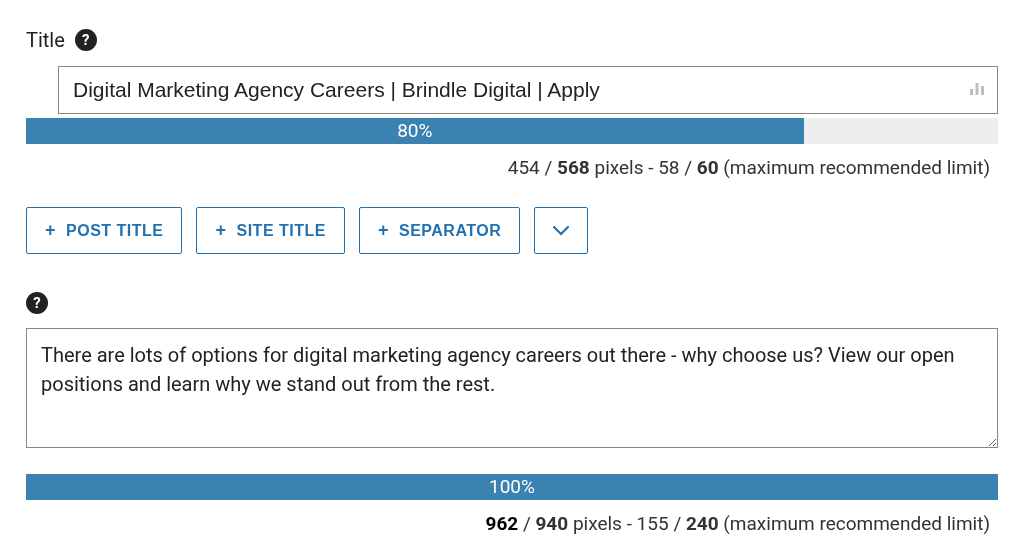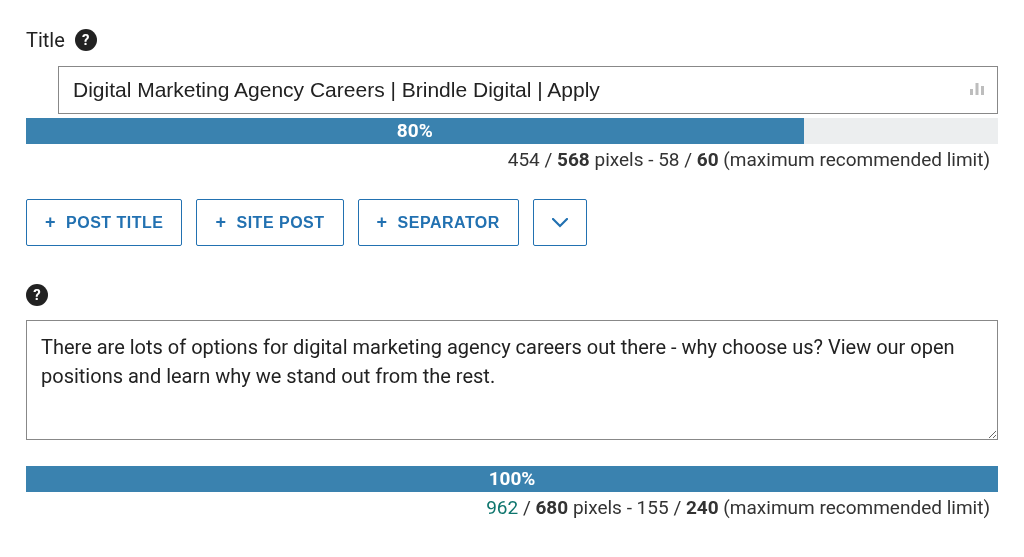--- a/index.html
+++ b/index.html
@@ -53,27 +53,26 @@
     width: 100%;
     background: #eceeef;
     margin-top: 4px;
   }
   .progress-bar {
     background: #3a82af;
     color: #fff;
     font-size: 19px;
     text-align: center;
     padding: 1px 0 2px;
-    font-weight: bold;
   }
   .limits-row {
     text-align: right;
     font-size: 19px;
     color: #333;
-    padding: 4px 8px 4px 0;
+    padding: 12px 8px 4px 0;
   }
   .limits-row b { font-weight: 700; }
   .chip-row {
     display: flex;
     gap: 14px;
     margin-top: 24px;
     margin-bottom: 38px;
   }
   .chip {
     border: 1px solid #2271b1;
@@ -97,21 +96,21 @@
     padding: 12px 14px;
     font-size: 20px;
     line-height: 1.45;
     color: #222;
     resize: vertical;
     min-height: 120px;
     font-family: inherit;
     outline: none;
   }
   .section2 .progress-outer { margin-top: 22px; }
-  .over-red { color: #0f766e; }
+  .over-red { color: #000000; font-weight: bold; }
 </style>
 </head>
 <body>
 
 <div class="section1">
   <div class="field-label">
     <span>Title</span>
     <span class="help-icon">?</span>
   </div>
 
@@ -141,21 +140,21 @@
     <span>(maximum recommended limit)</span>
   </div>
 
   <div class="chip-row">
     <button class="chip">
       <span class="plus">+</span>
       <span>POST TITLE</span>
     </button>
     <button class="chip">
       <span class="plus">+</span>
-      <span>SITE POST</span>
+      <span>SITE TITLE</span>
     </button>
     <button class="chip">
       <span class="plus">+</span>
       <span>SEPARATOR</span>
     </button>
     <button class="chip more" aria-label="more">
       <svg width="16" height="10" viewBox="0 0 16 10">
         <path d="M1 1 L8 8 L15 1" stroke="#2271b1" stroke-width="2.2" fill="none" stroke-linecap="round"></path>
       </svg>
     </button>
@@ -168,21 +167,21 @@
   </div>
 
   <textarea class="meta-desc" id="meta-ta" style="">There are lots of options for digital marketing agency careers out there - why choose us? View our open positions and learn why we stand out from the rest.</textarea>
 
   <div class="progress-outer">
     <div class="progress-bar" id="meta-bar" style="width: 100%;">100%</div>
   </div>
   <div class="limits-row">
     <span id="meta-px-used" class="over-red">962</span>
     <span> / </span>
-    <b>680</b>
+    <b>940</b>
     <span> </span><span>pixels - </span>
     <span>155</span>
     <span> / </span>
     <b>240</b>
     <span> </span>
     <span>(maximum recommended limit)</span>
   </div>
 </div>
 
 </body></html>

